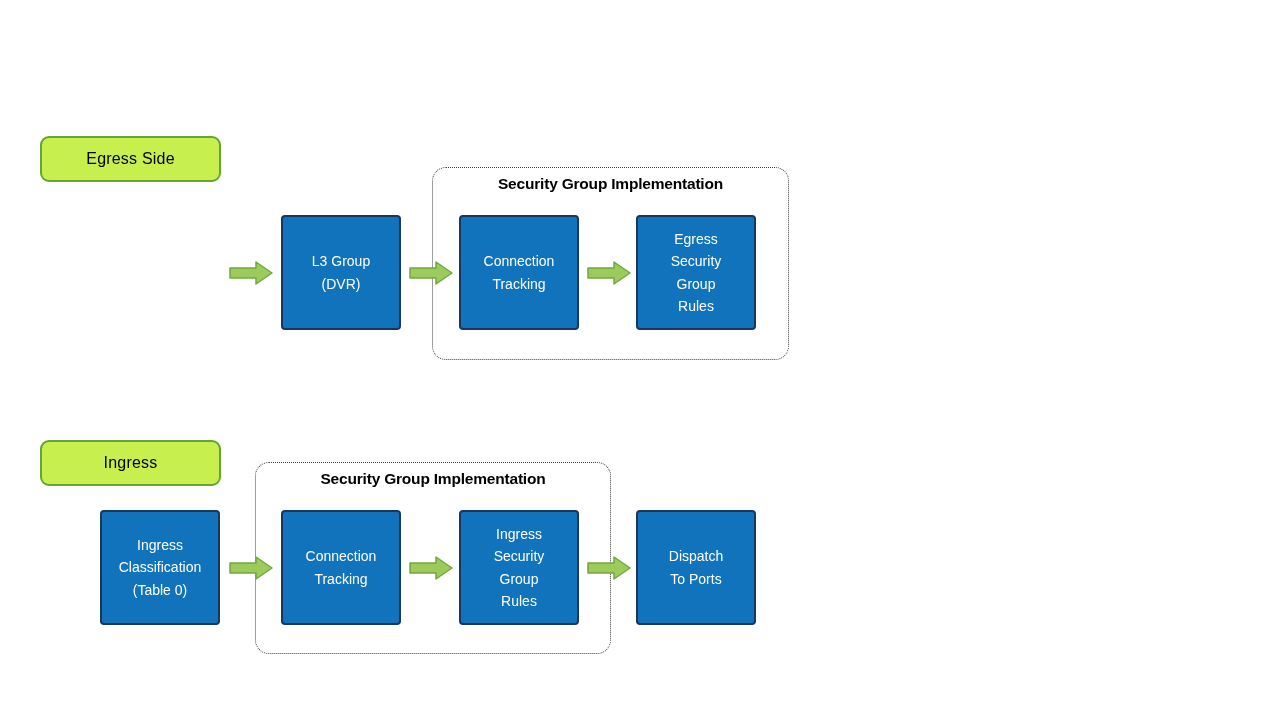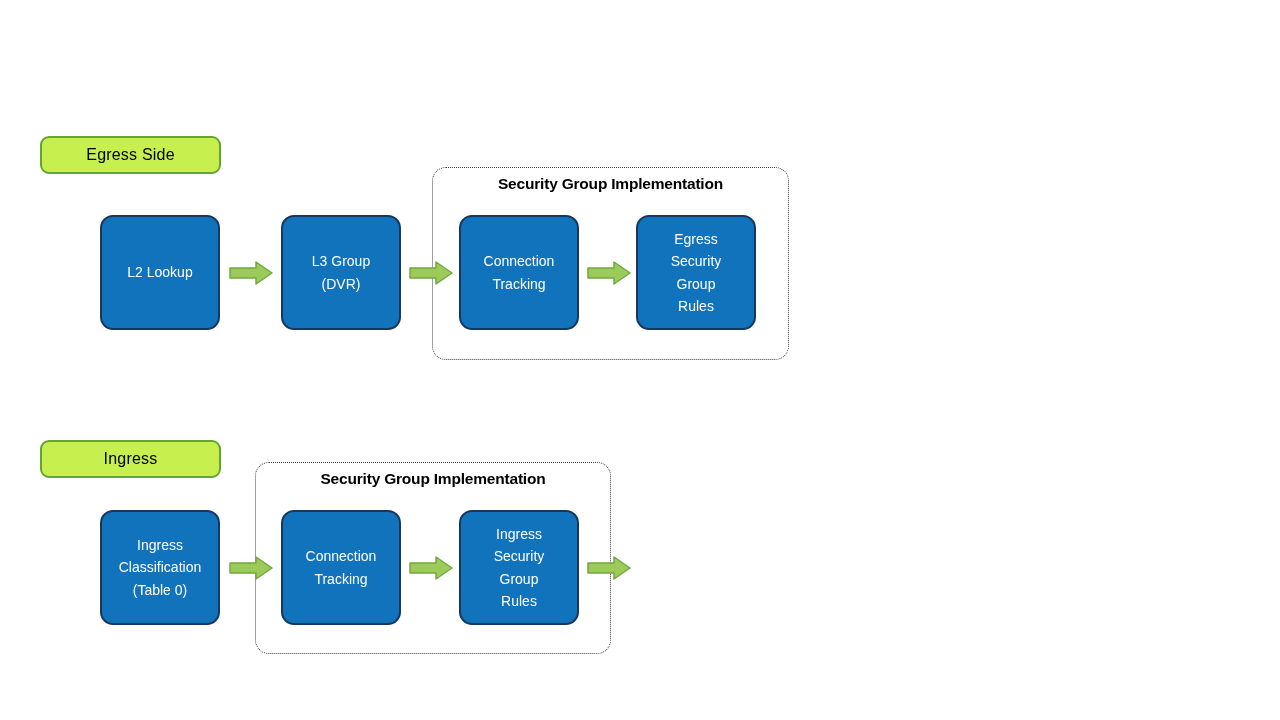--- a/index.html
+++ b/index.html
@@ -10,21 +10,21 @@
     position: relative;
     width: 1280px;
     height: 720px;
     background: #ffffff;
   }
 
   
   .label-box {
     position: absolute;
     width: 181px;
-    height: 38px;
+    height: 46px;
     background: var(--label-fill, #C7F04E);
     border: 2px solid var(--label-border, #64A433);
     border-radius: 9px;
     display: flex;
     align-items: center;
     justify-content: center;
     font-size: 16px;
     color: #000000;
     letter-spacing: 0.2px;
   }
@@ -49,21 +49,21 @@
     font-weight: bold;
   }
 
   
   .node {
     position: absolute;
     width: 120px;
     height: 115px;
     background: var(--node-fill, #1173BC);
     border: 2px solid var(--node-border, #17375E);
-    border-radius: 13px;
+    border-radius: 4px;
     display: flex;
     align-items: center;
     justify-content: center;
     text-align: center;
     color: var(--node-text, #FFFFFF);
     font-size: 14px;
     line-height: 22.5px;
     white-space: pre-line;
   }
 
@@ -84,21 +84,20 @@
 <body>
 
 <div class="canvas">
 
   <div class="label-box" style="left:40px; top:136px;">Egress Side</div>
 
   <div class="dotted-container" style="left:432px; top:167px; width:357px; height:193px;">
     <div class="container-title">Security Group Implementation</div>
   </div>
 
-  <div class="node" style="left:100px; top:215px;">L2 Lookup</div>
 
   <svg class="arrow" style="left:229px; top:261px;" viewBox="0 0 44 24">
     <polygon points="1,7 27,7 27,1 43,12 27,23 27,17 1,17"></polygon>
   </svg>
 
   <div class="node" style="left:281px; top:215px;">L3 Group
 (DVR)</div>
 
   <svg class="arrow" style="left:409px; top:261px;" viewBox="0 0 44 24">
     <polygon points="1,7 27,7 27,1 43,12 27,23 27,17 1,17"></polygon>
@@ -139,14 +138,16 @@
 
   <div class="node" style="left:459px; top:510px;">Ingress
 Security
 Group
 Rules</div>
 
   <svg class="arrow" style="left:587px; top:556px;" viewBox="0 0 44 24">
     <polygon points="1,7 27,7 27,1 43,12 27,23 27,17 1,17"></polygon>
   </svg>
 
+  <div class="node" style="left:636px; top:510px;">Dispatch
+To Ports</div>
 
 </div>
 
 </body></html>

